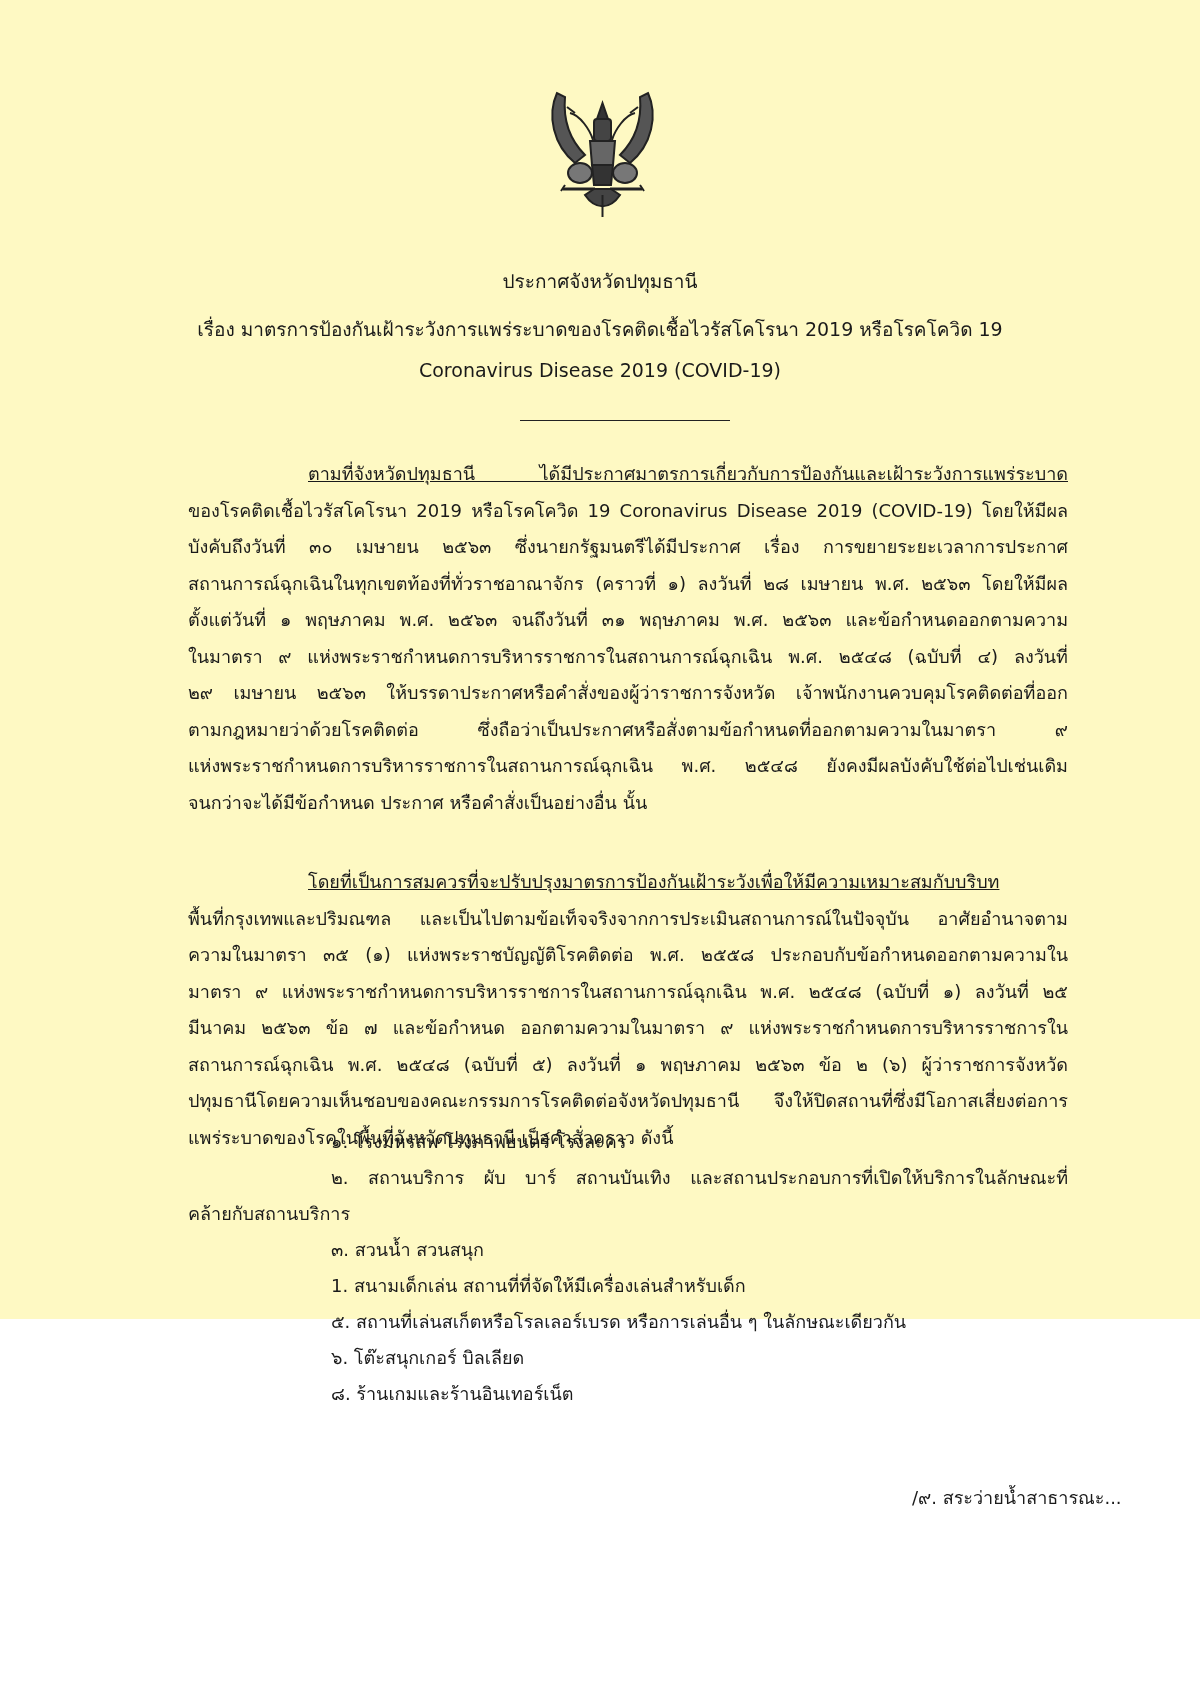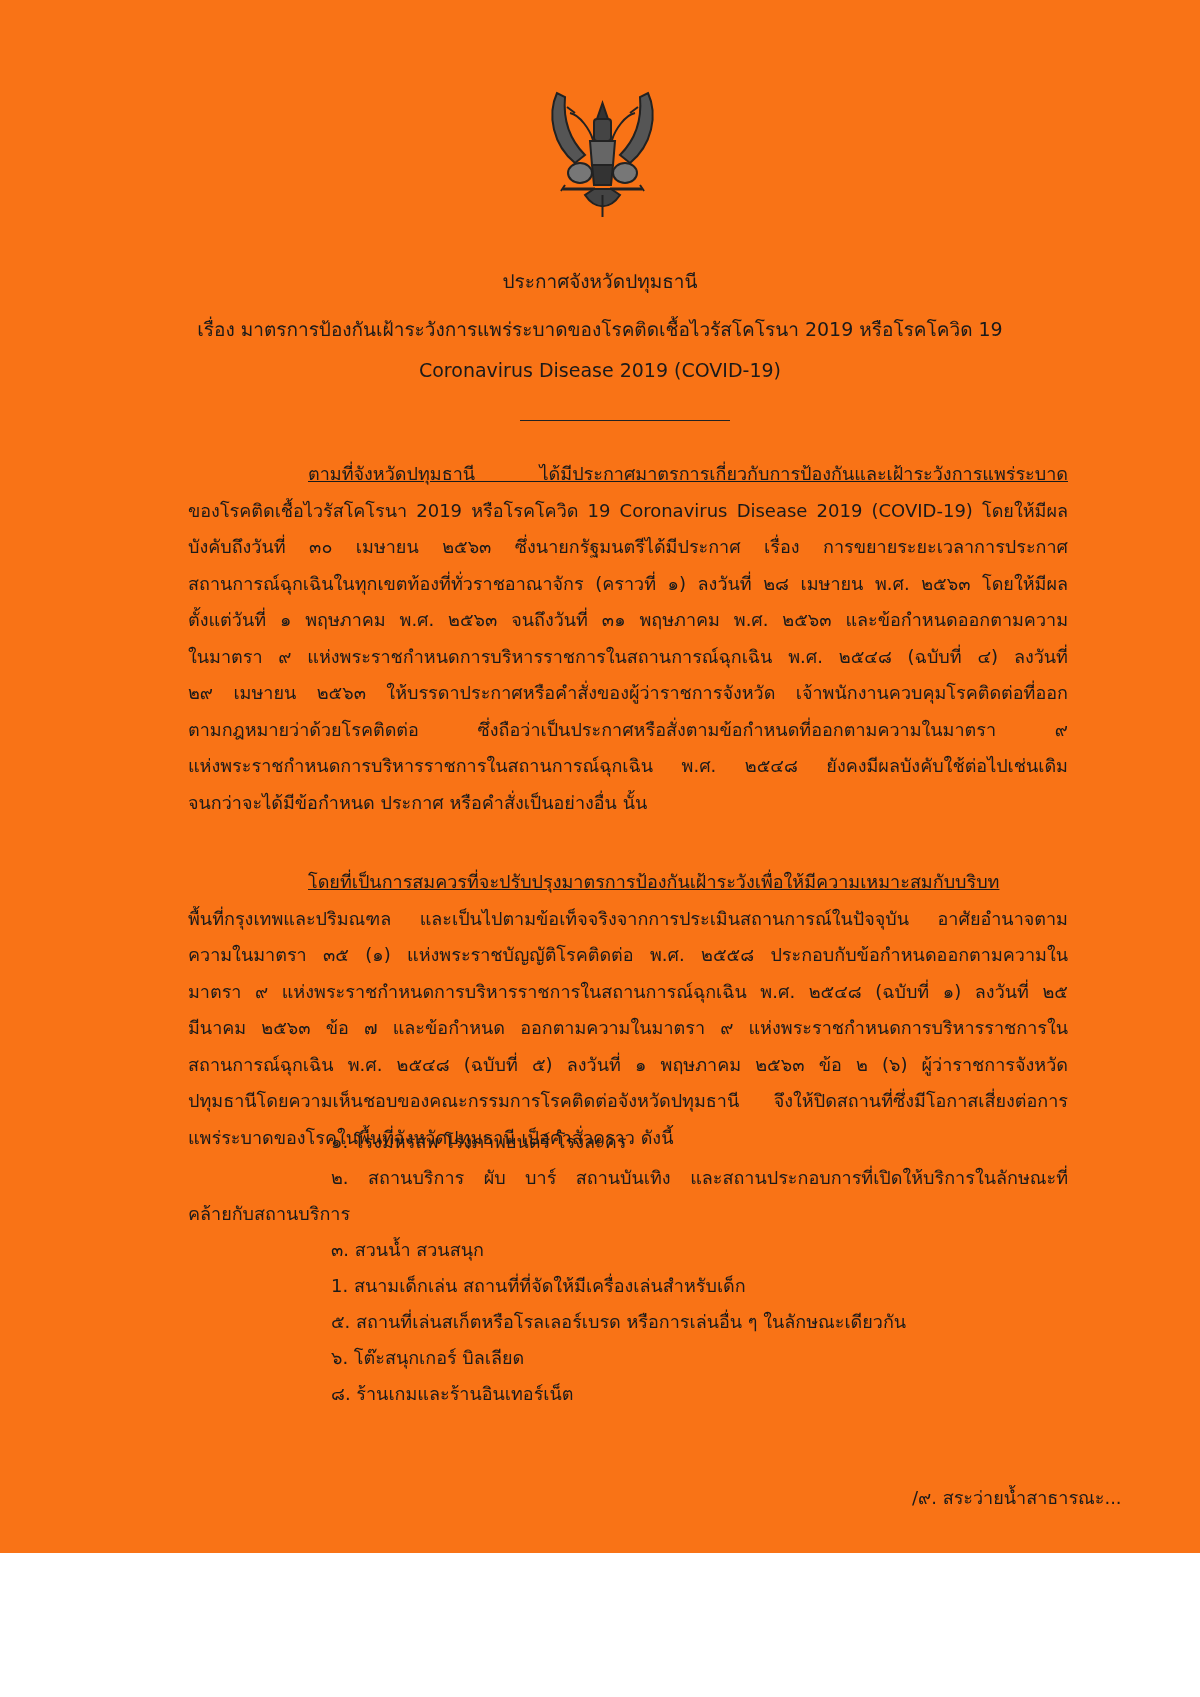--- a/index.html
+++ b/index.html
@@ -1,18 +1,18 @@
 <!DOCTYPE html>
 <html><head>
 <meta charset="utf-8">
 <style>
   html, body { margin: 0; padding: 0; background: #ffffff; }
   body { width: 1200px; height: 1697px; position: relative; overflow: hidden;
          font-family: "DejaVu Sans", "Liberation Sans", sans-serif; color: #1a1a1a; }
-  .page { position: absolute; left: 0; top: 0; width: 1200px; height: 1553px; background: #f97316; }
+  .page { position: absolute; left: 0; top: 0; width: 1200px; height: 1319px; background: #fef9c3; }
   .emblem { position: absolute; left: 545px; top: 85px; width: 115px; height: 140px; }
   .emblem svg { width: 100%; height: 100%; }
   .title-block { position: absolute; left: 150px; width: 900px; text-align: center; font-size: 19px; }
   .t1 { top: 266px; }
   .t2 { top: 314px; }
   .t3 { top: 359px; }
   .divider { position: absolute; left: 520px; top: 420px; width: 210px; height: 0; border-top: 1.5px solid #222; }
   .body { position: absolute; left: 188px; width: 880px; font-size: 18px; }
   .line { height: 36.5px; line-height: 36.5px; white-space: nowrap; text-align: justify; text-align-last: justify; overflow: hidden; }
   .line.last { text-align-last: left; }

